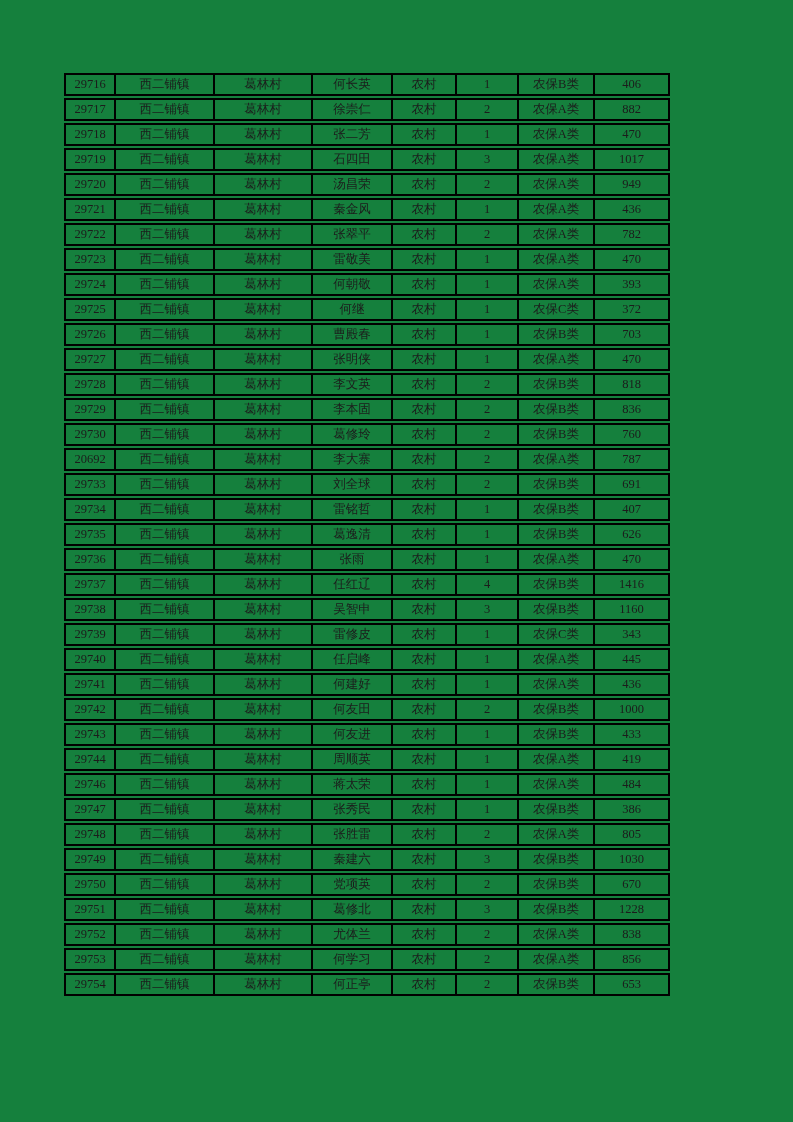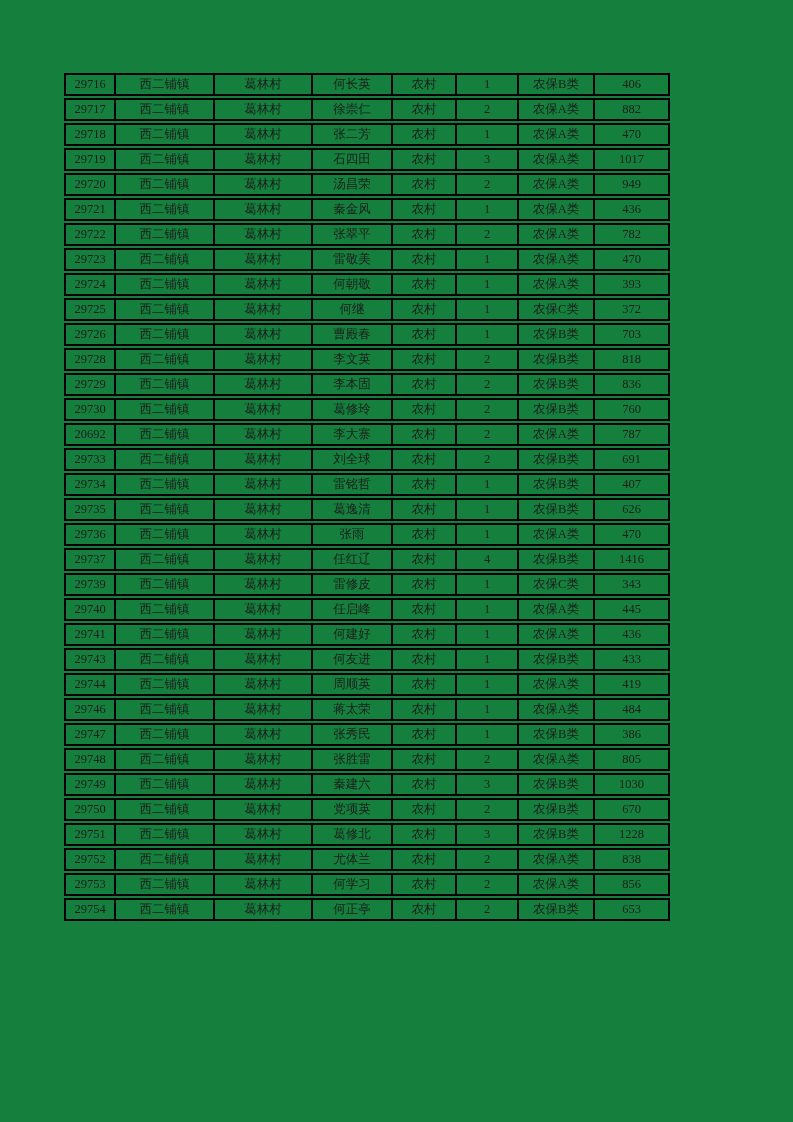--- a/index.html
+++ b/index.html
@@ -163,20 +163,30 @@
           <td>29726</td>
           <td>西二铺镇</td>
           <td>葛林村</td>
           <td>曹殿春</td>
           <td>农村</td>
           <td>1</td>
           <td>农保B类</td>
           <td>703</td>
         </tr>
         <tr>
+          <td>29727</td>
+          <td>西二铺镇</td>
+          <td>葛林村</td>
+          <td>张明侠</td>
+          <td>农村</td>
+          <td>1</td>
+          <td>农保A类</td>
+          <td>470</td>
+        </tr>
+        <tr>
           <td>29728</td>
           <td>西二铺镇</td>
           <td>葛林村</td>
           <td>李文英</td>
           <td>农村</td>
           <td>2</td>
           <td>农保B类</td>
           <td>818</td>
         </tr>
         <tr>
@@ -251,20 +261,30 @@
         </tr>
         <tr>
           <td>29737</td>
           <td>西二铺镇</td>
           <td>葛林村</td>
           <td>任红辽</td>
           <td>农村</td>
           <td>4</td>
           <td>农保B类</td>
           <td>1416</td>
+        </tr>
+        <tr>
+          <td>29738</td>
+          <td>西二铺镇</td>
+          <td>葛林村</td>
+          <td>吴智申</td>
+          <td>农村</td>
+          <td>3</td>
+          <td>农保B类</td>
+          <td>1160</td>
         </tr>
         <tr>
           <td>29739</td>
           <td>西二铺镇</td>
           <td>葛林村</td>
           <td>雷修皮</td>
           <td>农村</td>
           <td>1</td>
           <td>农保C类</td>
           <td>343</td>
@@ -281,20 +301,30 @@
         </tr>
         <tr>
           <td>29741</td>
           <td>西二铺镇</td>
           <td>葛林村</td>
           <td>何建好</td>
           <td>农村</td>
           <td>1</td>
           <td>农保A类</td>
           <td>436</td>
+        </tr>
+        <tr>
+          <td>29742</td>
+          <td>西二铺镇</td>
+          <td>葛林村</td>
+          <td>何友田</td>
+          <td>农村</td>
+          <td>2</td>
+          <td>农保B类</td>
+          <td>1000</td>
         </tr>
         <tr>
           <td>29743</td>
           <td>西二铺镇</td>
           <td>葛林村</td>
           <td>何友进</td>
           <td>农村</td>
           <td>1</td>
           <td>农保B类</td>
           <td>433</td>

